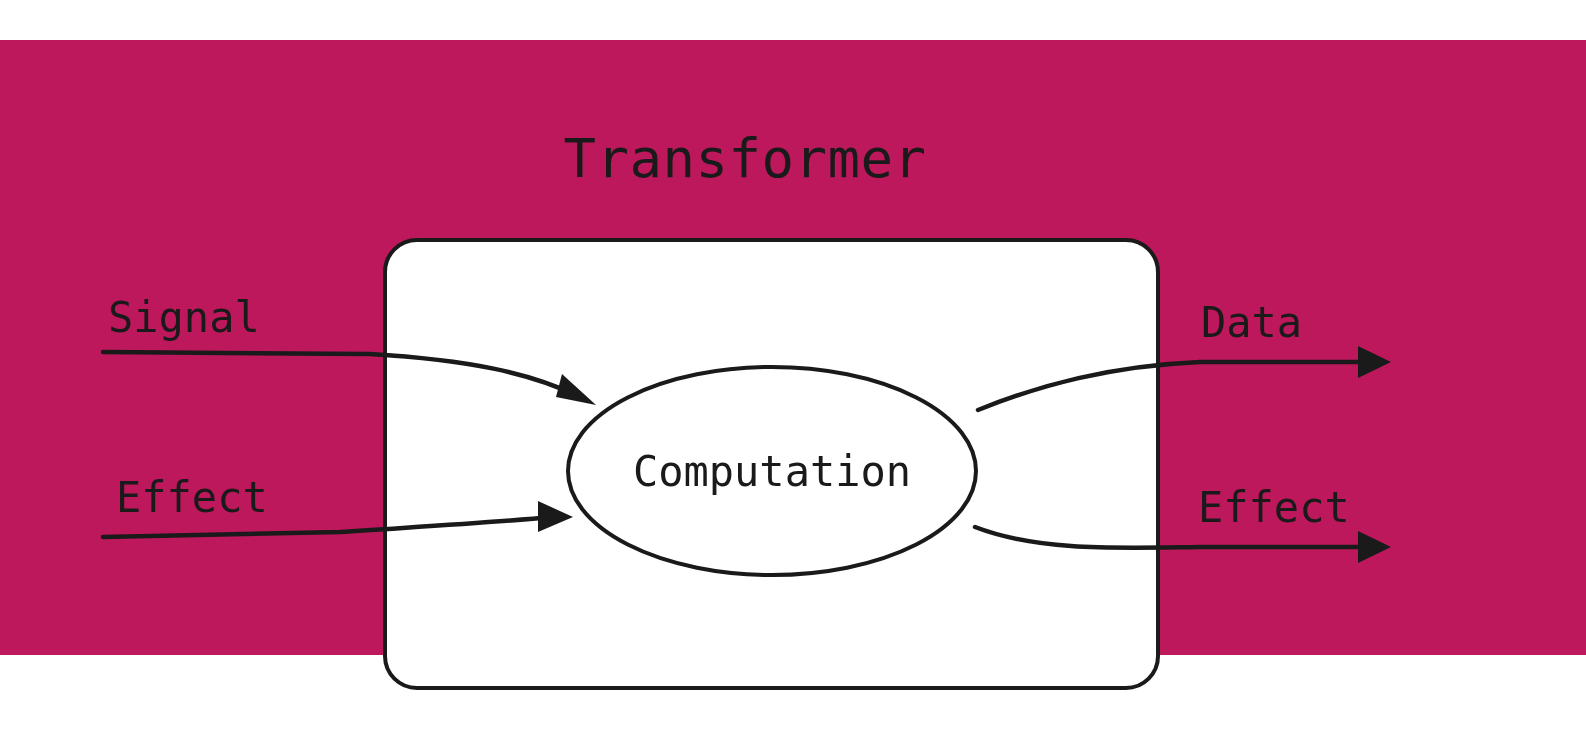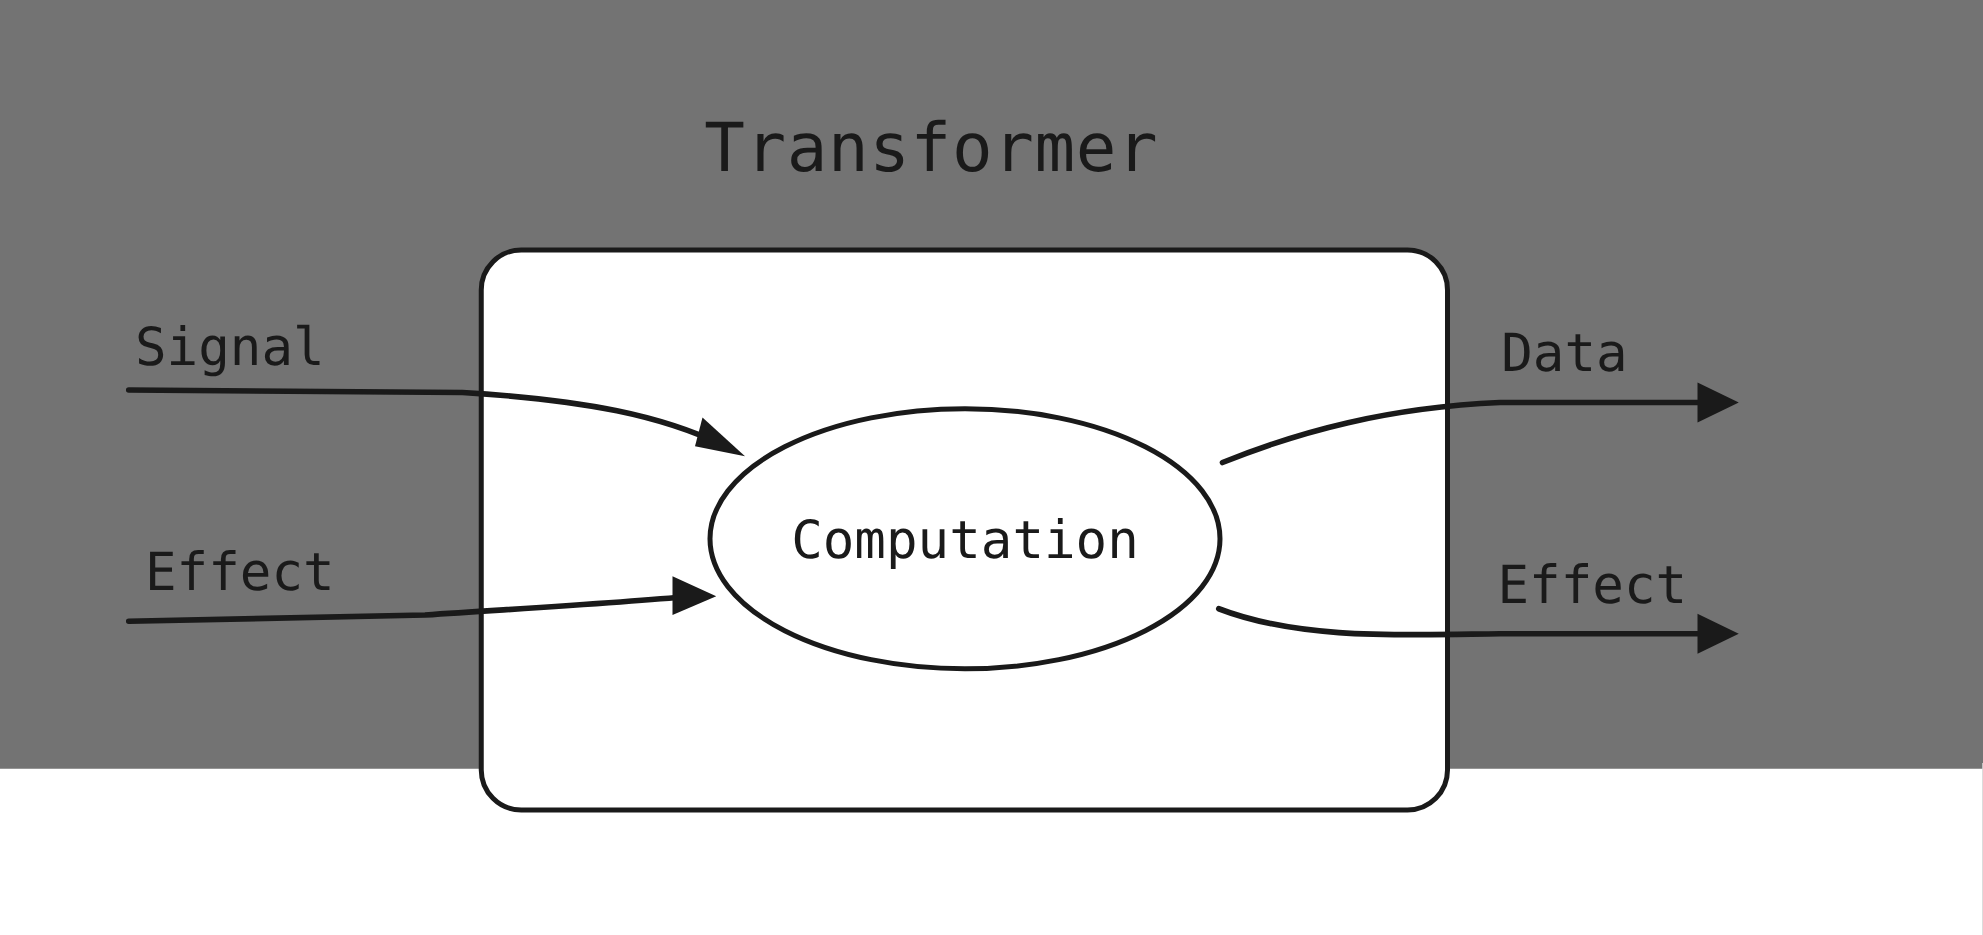--- a/index.html
+++ b/index.html
@@ -10,21 +10,22 @@
   body {
     width: 1586px;
     height: 748px;
     overflow: hidden;
     font-family: "DejaVu Sans Mono", monospace;
   }
   #diagram-root {
     position: relative;
     width: 1586px;
     height: 615px;
-    background: #737373;
+    background: #be185d;
+    margin-top: 40px;
   }
   #diagram-svg {
     position: absolute;
     top: 0;
     left: 0;
     width: 1586px;
     height: 748px;
     display: block;
   }
   .dg-shape {

